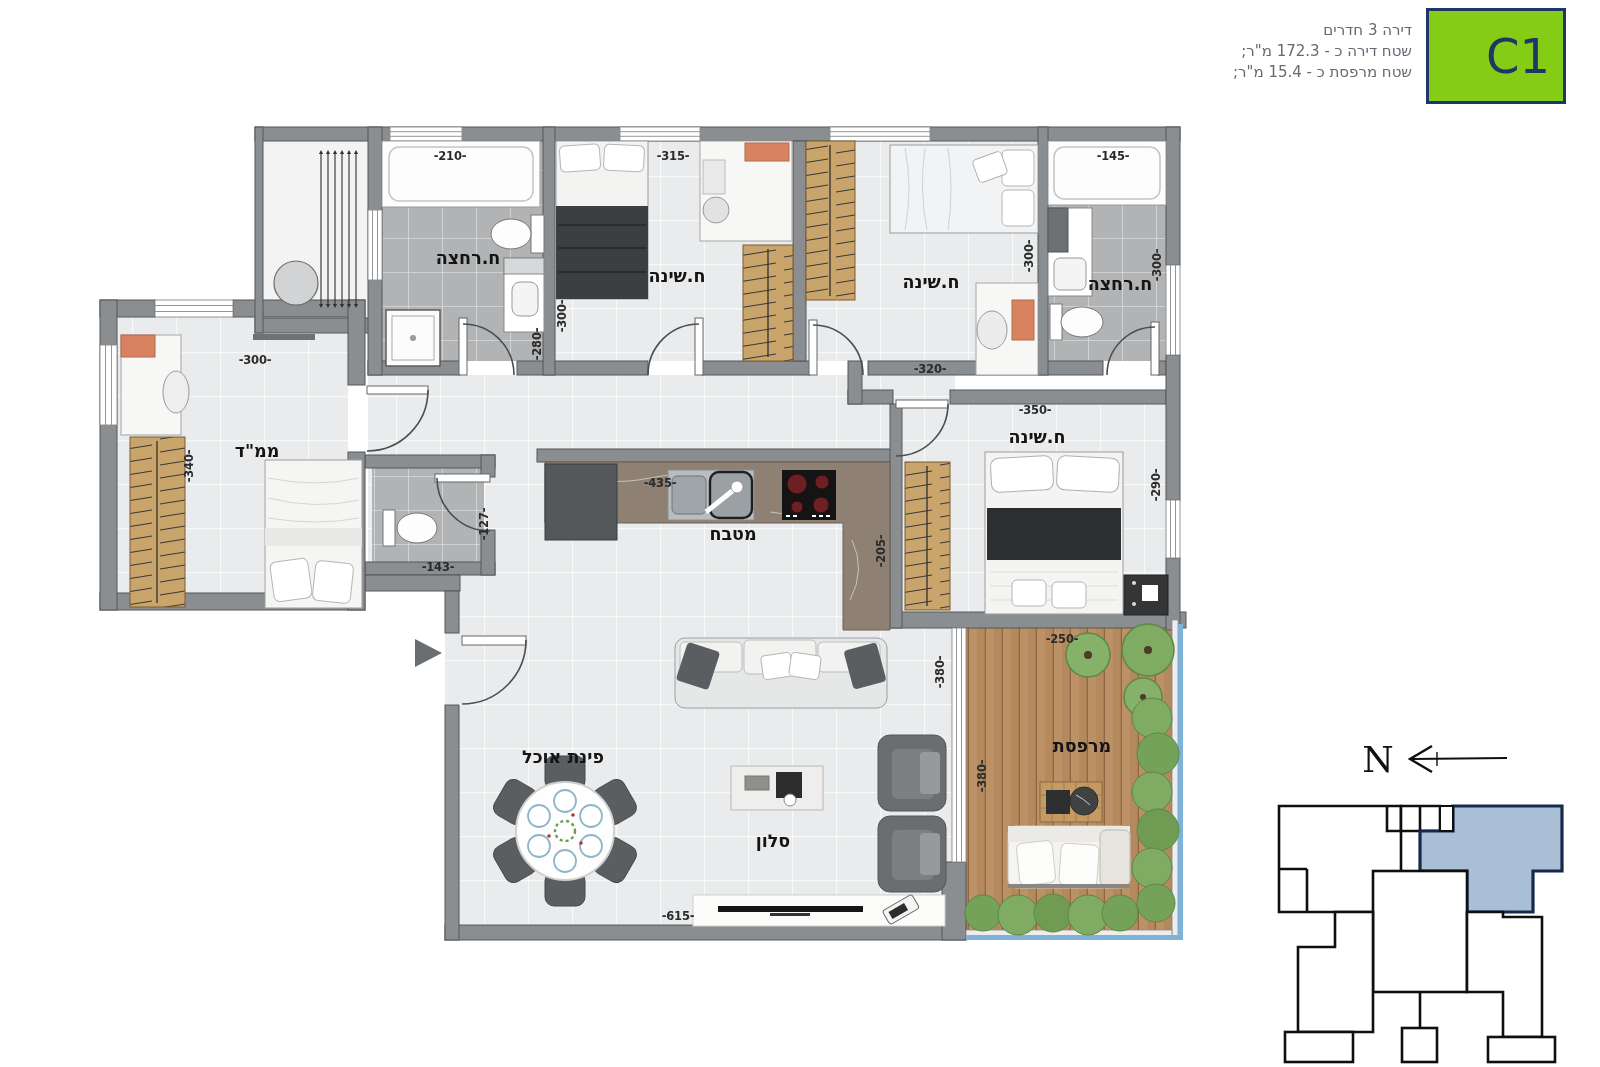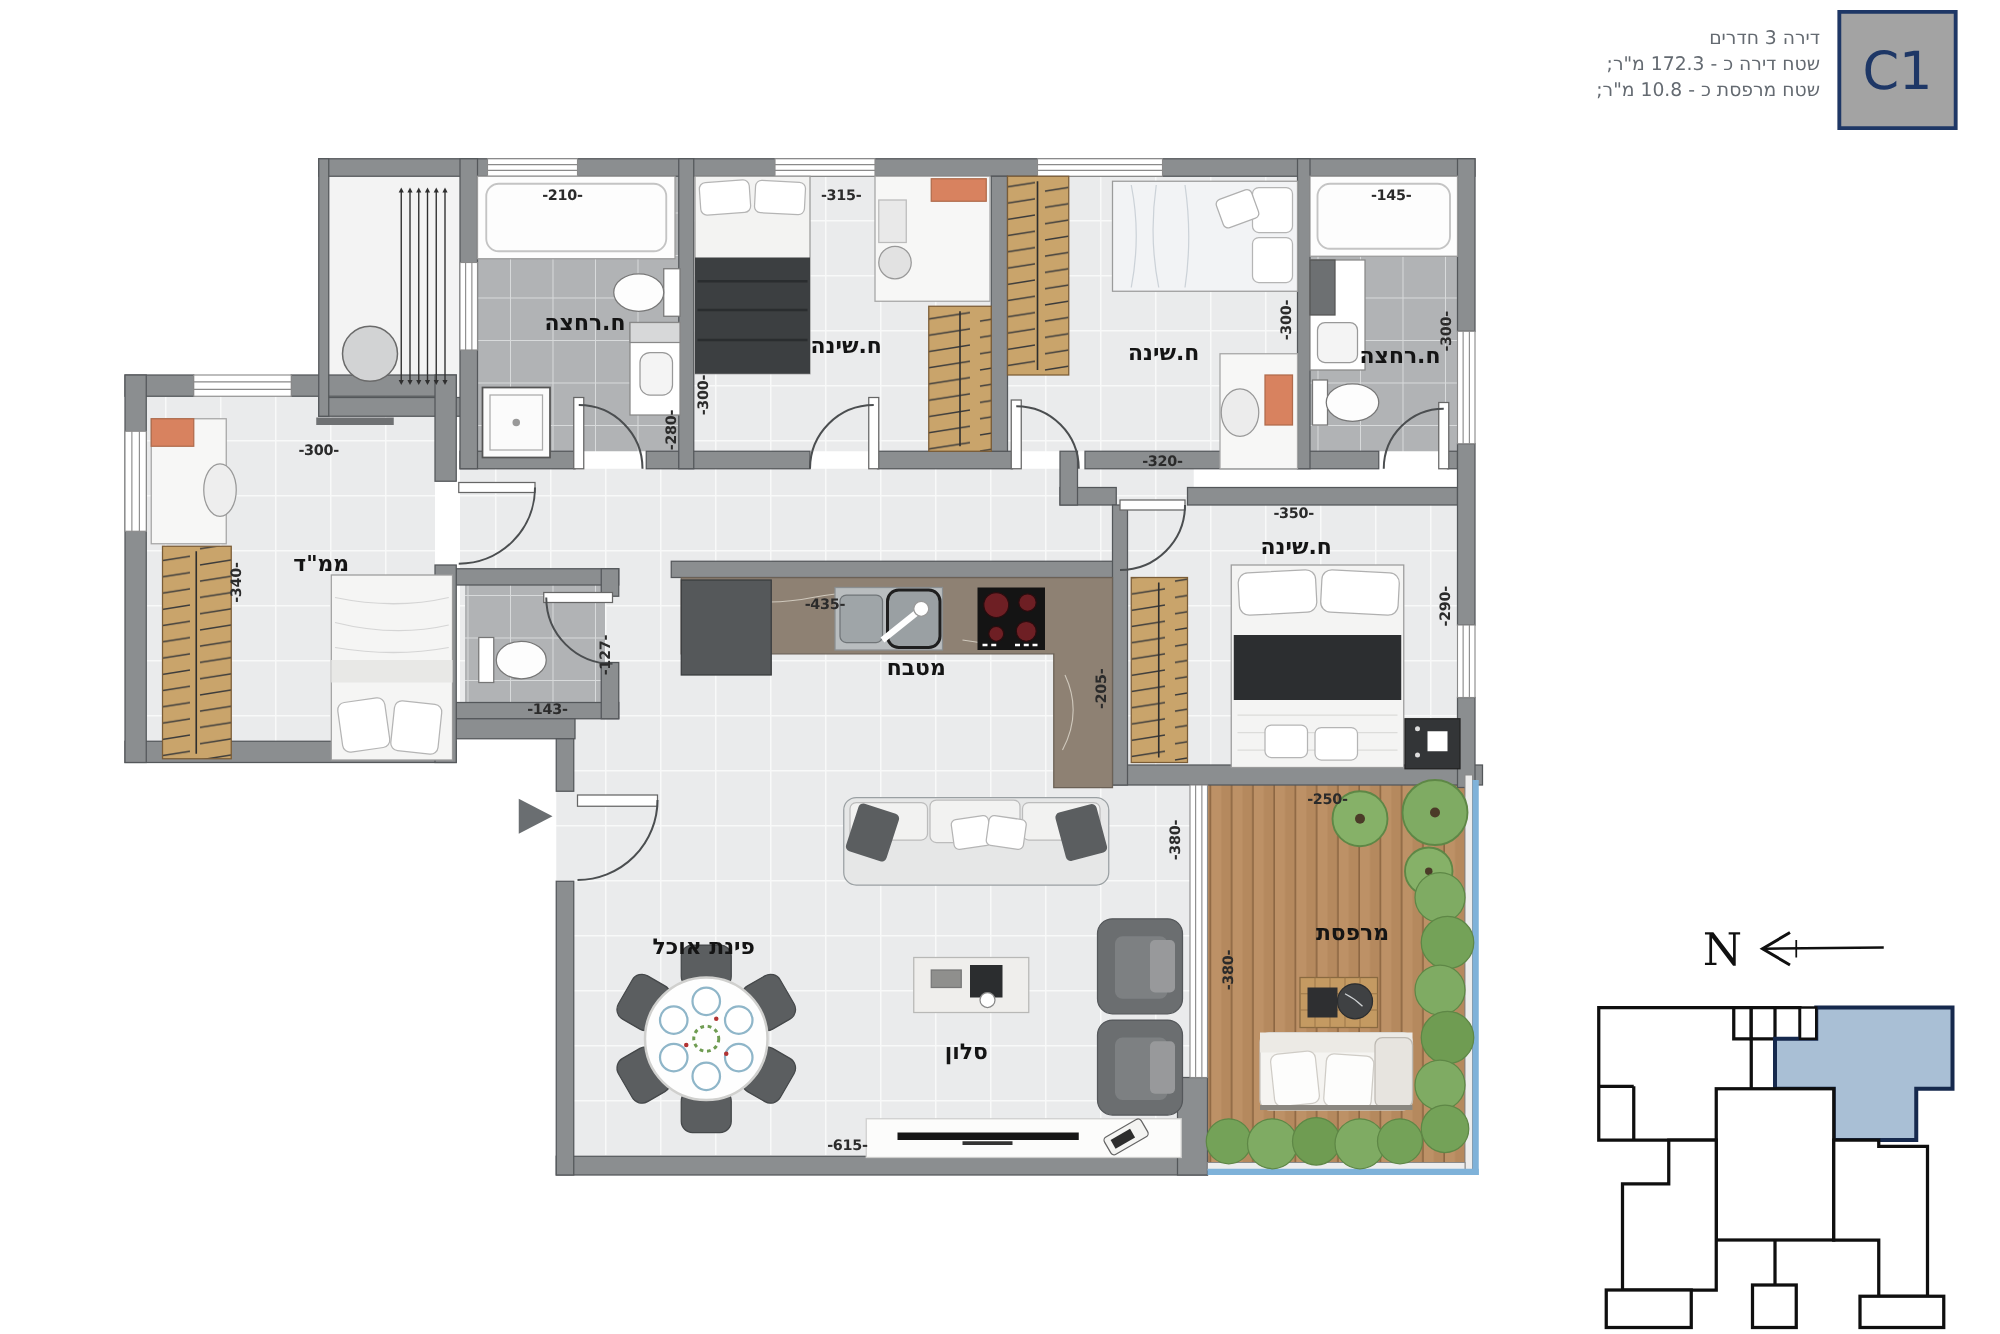--- a/index.html
+++ b/index.html
@@ -3,38 +3,38 @@
 <meta charset="utf-8">
 <style>
   html,body{margin:0;padding:0;background:#ffffff;}
   .page{position:relative;width:1600px;height:1067px;background:#ffffff;overflow:hidden;
         font-family:"DejaVu Sans",sans-serif;}
   .header{position:absolute;top:8px;right:34px;display:flex;align-items:flex-start;gap:14px;}
   .header-text{direction:rtl;text-align:right;color:#646a71;font-size:15px;line-height:21px;
                padding-top:12px;font-family:"DejaVu Sans",sans-serif;}
   .unit-badge{width:90px;height:90px;border:3px solid #1e3766;color:#1e3766;
               display:flex;align-items:center;justify-content:center;
-              font-size:42px;font-family:"DejaVu Sans",sans-serif;background:#a3a3a3;}
+              font-size:48px;font-family:"DejaVu Sans",sans-serif;background:#84cc16;padding-left:44px;}
   svg{position:absolute;}
   #plan{left:80px;top:110px;}
   #keyplan{left:1240px;top:700px;}
   text.room{font-family:"DejaVu Sans",sans-serif;font-weight:bold;font-size:17.5px;fill:#141414;text-anchor:middle;}
   text.dim{font-family:"DejaVu Sans",sans-serif;font-weight:bold;font-size:11.5px;fill:#2b2b2b;text-anchor:middle;letter-spacing:-0.2px;}
   text.north{font-family:"DejaVu Serif",serif;font-size:36px;fill:#101010;text-anchor:middle;}
 </style>
 </head>
 <body>
 
 <div class="page">
 
   <div class="header">
     <div class="header-text">
       <div>דירה 3 חדרים</div>
       <div>שטח דירה כ - 172.3 מ"ר;</div>
-      <div>שטח מרפסת כ - 10.8 מ"ר;</div>
+      <div>שטח מרפסת כ - 15.4 מ"ר;</div>
     </div>
     <div class="unit-badge">C1</div>
   </div>
 
   <svg id="plan" width="1120" height="860" viewBox="80 110 1120 860">
     <defs>
       <pattern id="tileL" width="44" height="44" patternUnits="userSpaceOnUse">
         <rect width="44" height="44" fill="#eaebec"></rect>
         <path d="M0,0H44 M0,0V44" stroke="#f8f9f9" stroke-width="2.4"></path>
       </pattern>

